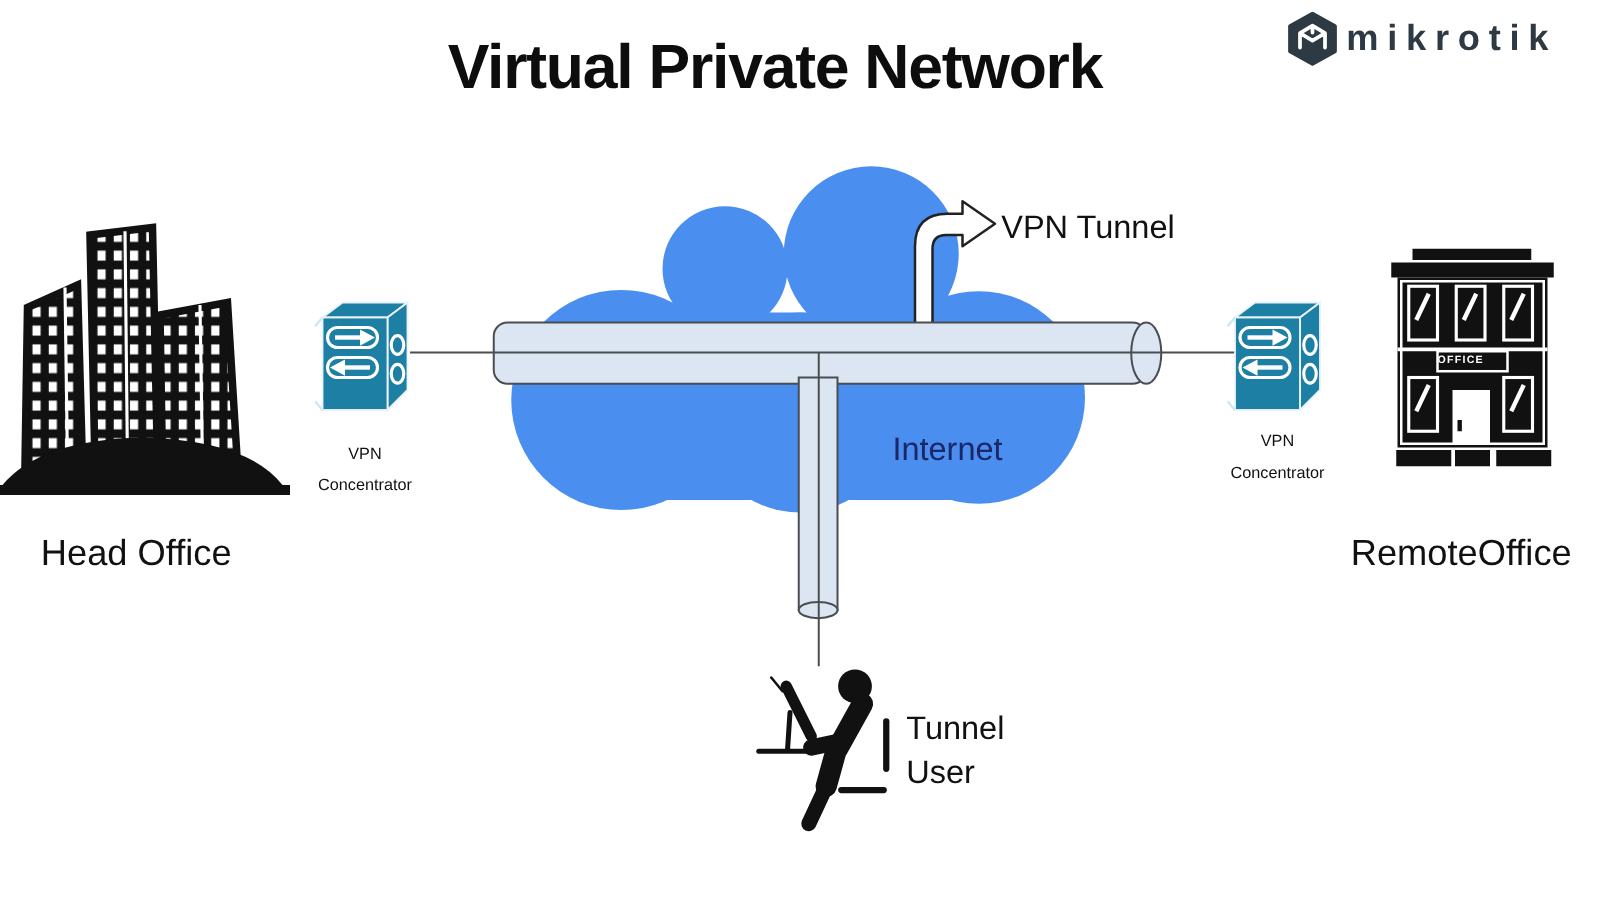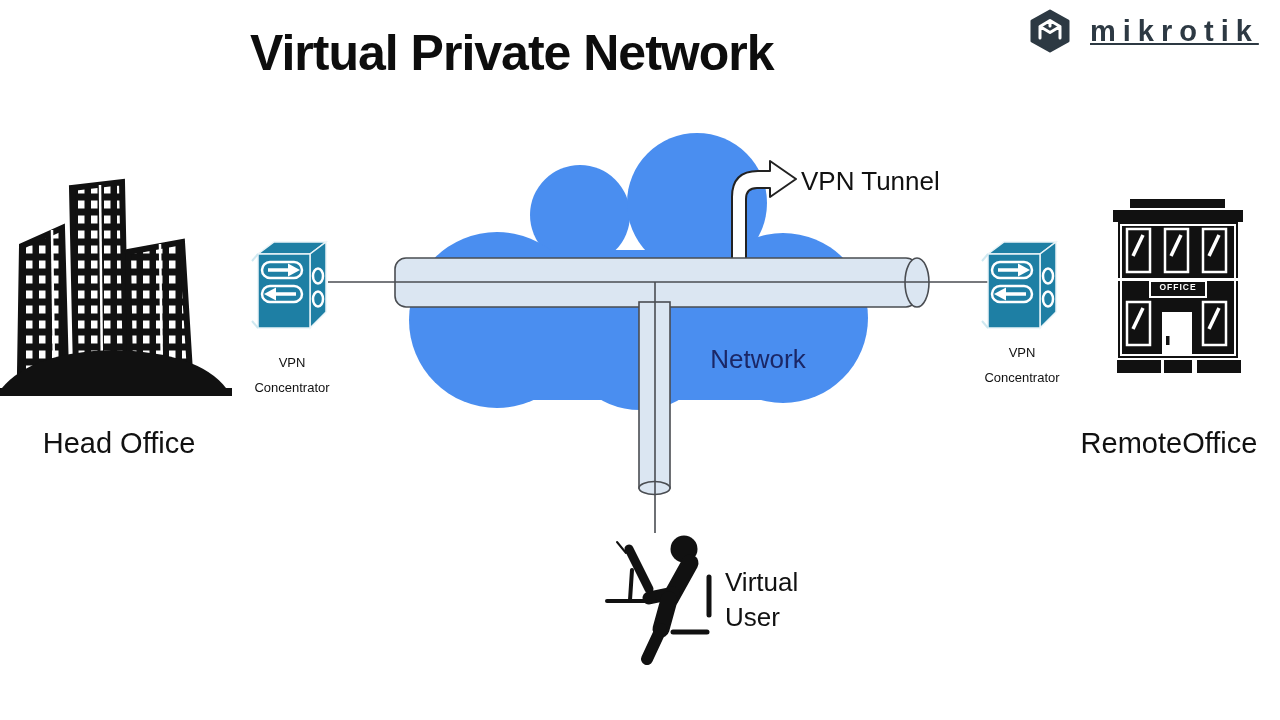--- a/index.html
+++ b/index.html
@@ -1,32 +1,32 @@
 <!DOCTYPE html>
 <html><head>
 <meta charset="utf-8">
 <style>
   html,body{margin:0;padding:0;background:#ffffff;}
   #stage{position:relative;width:1280px;height:720px;background:#ffffff;overflow:hidden;
          font-family:"Liberation Sans", sans-serif;}
   .abs{position:absolute;}
-  #title{left:250px;top:24px;width:740px;text-align:left;font-size:50px;font-weight:bold;
+  #title{left:250px;top:24px;width:740px;text-align:center;font-size:50px;font-weight:bold;
          color:#0d0d0d;letter-spacing:-1px;}
   #brand{left:1028px;top:8px;width:246px;height:46px;display:flex;align-items:center;}
-  #brand-text{font-size:29px;font-weight:600;letter-spacing:7px;color:#2d3943;margin-left:18px;text-decoration:underline;}
+  #brand-text{font-size:29px;font-weight:600;letter-spacing:7px;color:#2d3943;margin-left:5px;}
   .lbl{color:#111;font-weight:normal;}
   #tunnel-label{left:801px;top:166px;font-size:26px;}
   #internet-label{left:688px;top:344px;width:140px;text-align:center;font-size:26px;color:#1b2766;}
   .conc-label{width:150px;text-align:center;font-size:13px;line-height:25px;}
   #conc-label-left{left:217px;top:350px;}
   #conc-label-right{left:947px;top:340px;}
-  #head-office-label{left:12px;top:427px;width:214px;text-align:center;font-size:29px;}
+  #head-office-label{left:2px;top:427px;width:214px;text-align:center;font-size:29px;}
   #remote-office-label{left:1056px;top:427px;width:226px;text-align:center;font-size:29px;}
   #remote-user-label{left:725px;top:565px;font-size:26px;line-height:35px;}
-  #office-sign-text{left:1150px;top:282px;width:56px;text-align:center;font-size:8.5px;
+  #office-sign-text{left:1150px;top:282px;width:56px;font-size:8.5px;
                     font-weight:bold;color:#ffffff;letter-spacing:1px;}
   svg{display:block;}
 </style>
 </head>
 <body>
 
 <div id="stage">
 
   <svg class="abs" style="left:0;top:0" width="1280" height="720" viewBox="0 0 1280 720">
 
@@ -139,36 +139,36 @@
       <path d="M22,2 L40,12 V32 L22,42 L4,32 V12 Z" fill="#2d3943" stroke="#2d3943" stroke-width="3" stroke-linejoin="round"></path>
       <path d="M12,29 V17.5 L22,11.5 L32,17.5 V29 M12,17.5 L22,23.5 L32,17.5 M22,11.5 V17" fill="none" stroke="#fff" stroke-width="3" stroke-linecap="round" stroke-linejoin="round"></path>
     </svg>
     <span id="brand-text">mikrotik</span>
   </div>
 
   <div id="title" class="abs">Virtual Private Network</div>
 
   <div id="tunnel-label" class="abs lbl">VPN Tunnel</div>
 
-  <div id="internet-label" class="abs lbl">Network</div>
+  <div id="internet-label" class="abs lbl">Internet</div>
 
   <div id="conc-label-left" class="abs lbl conc-label">
     <div>VPN</div>
     <div>Concentrator</div>
   </div>
 
   <div id="conc-label-right" class="abs lbl conc-label">
     <div>VPN</div>
     <div>Concentrator</div>
   </div>
 
   <div id="head-office-label" class="abs lbl">Head Office</div>
 
   <div id="remote-office-label" class="abs lbl">RemoteOffice</div>
 
   <div id="remote-user-label" class="abs lbl">
-    <div>Virtual</div>
+    <div>Tunnel</div>
     <div>User</div>
   </div>
 
   <div id="office-sign-text" class="abs">OFFICE</div>
 
 </div>
 
 </body></html>

